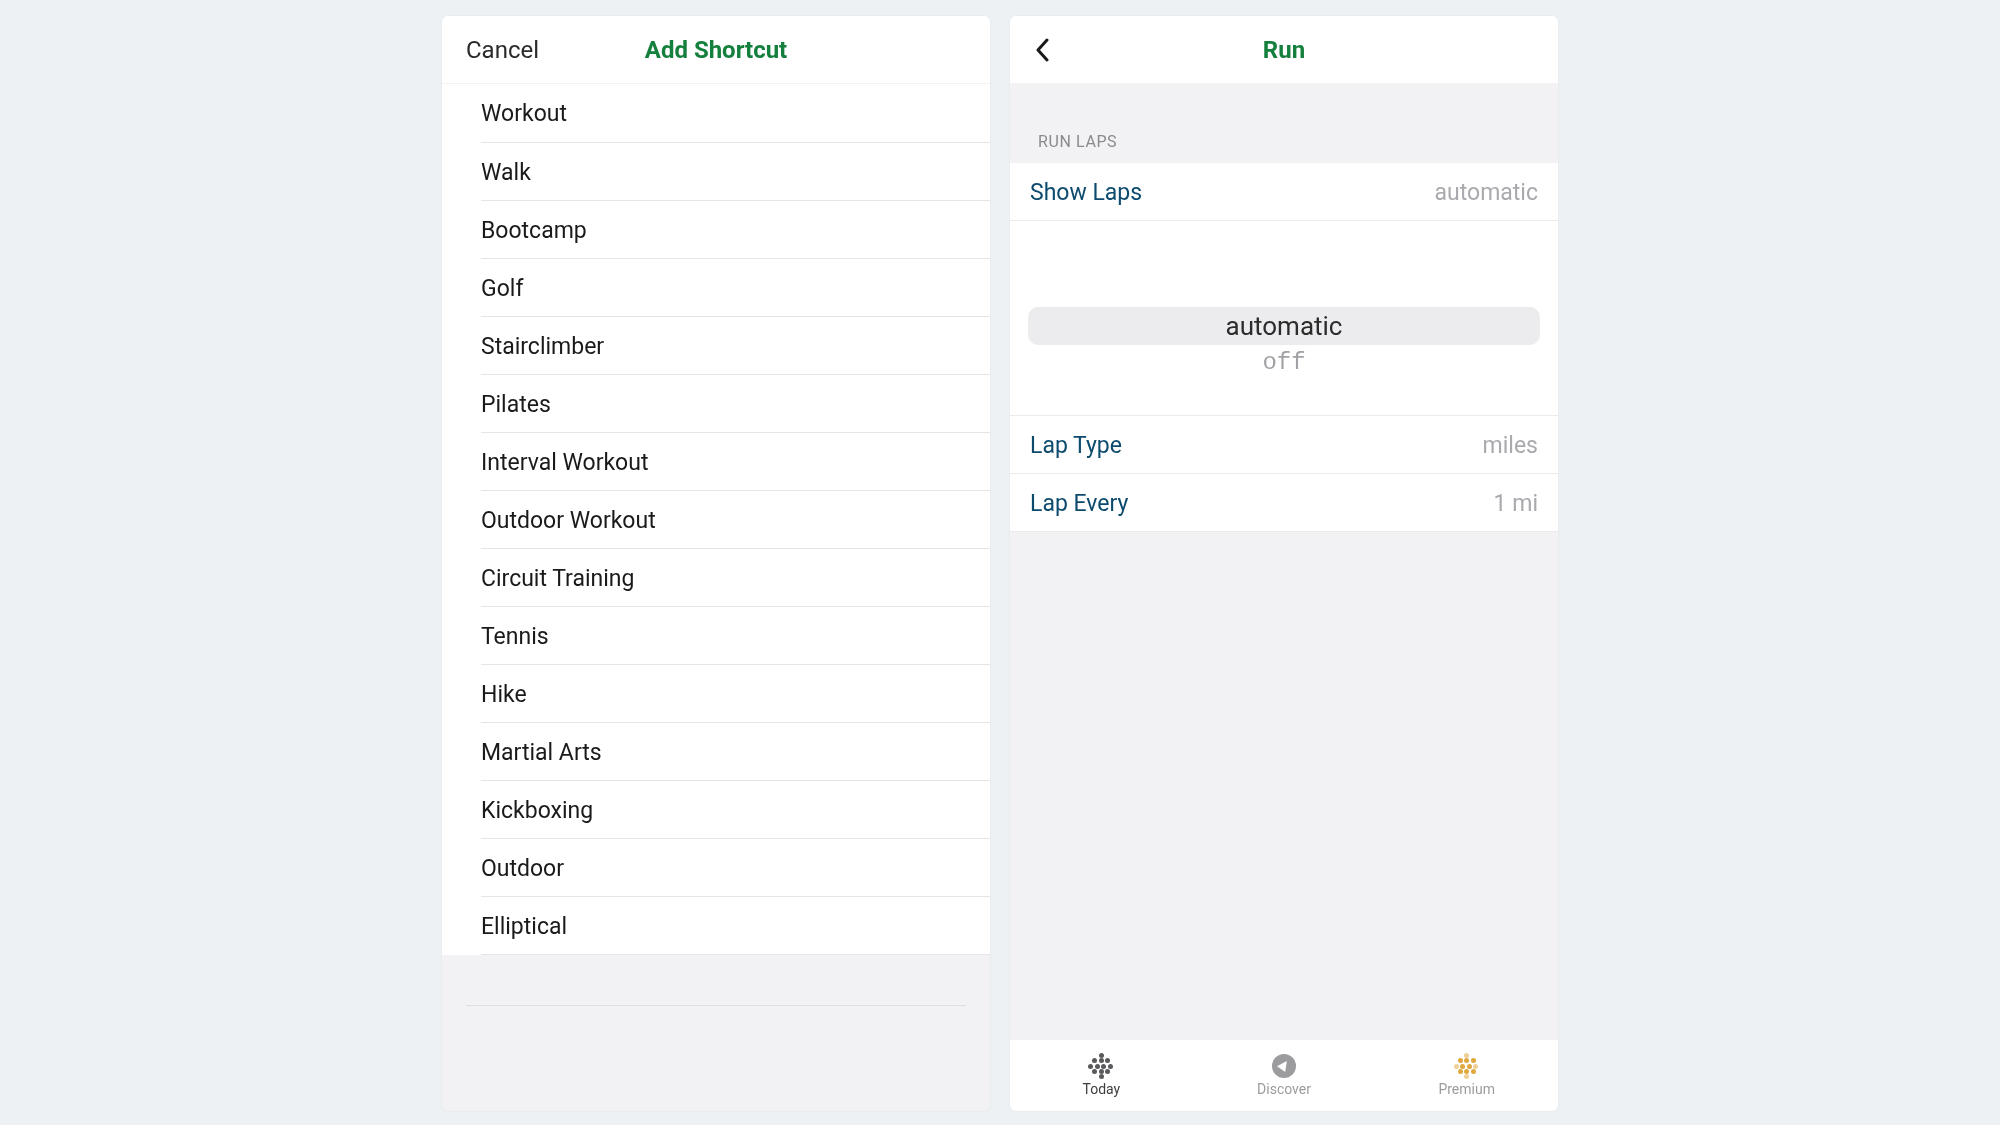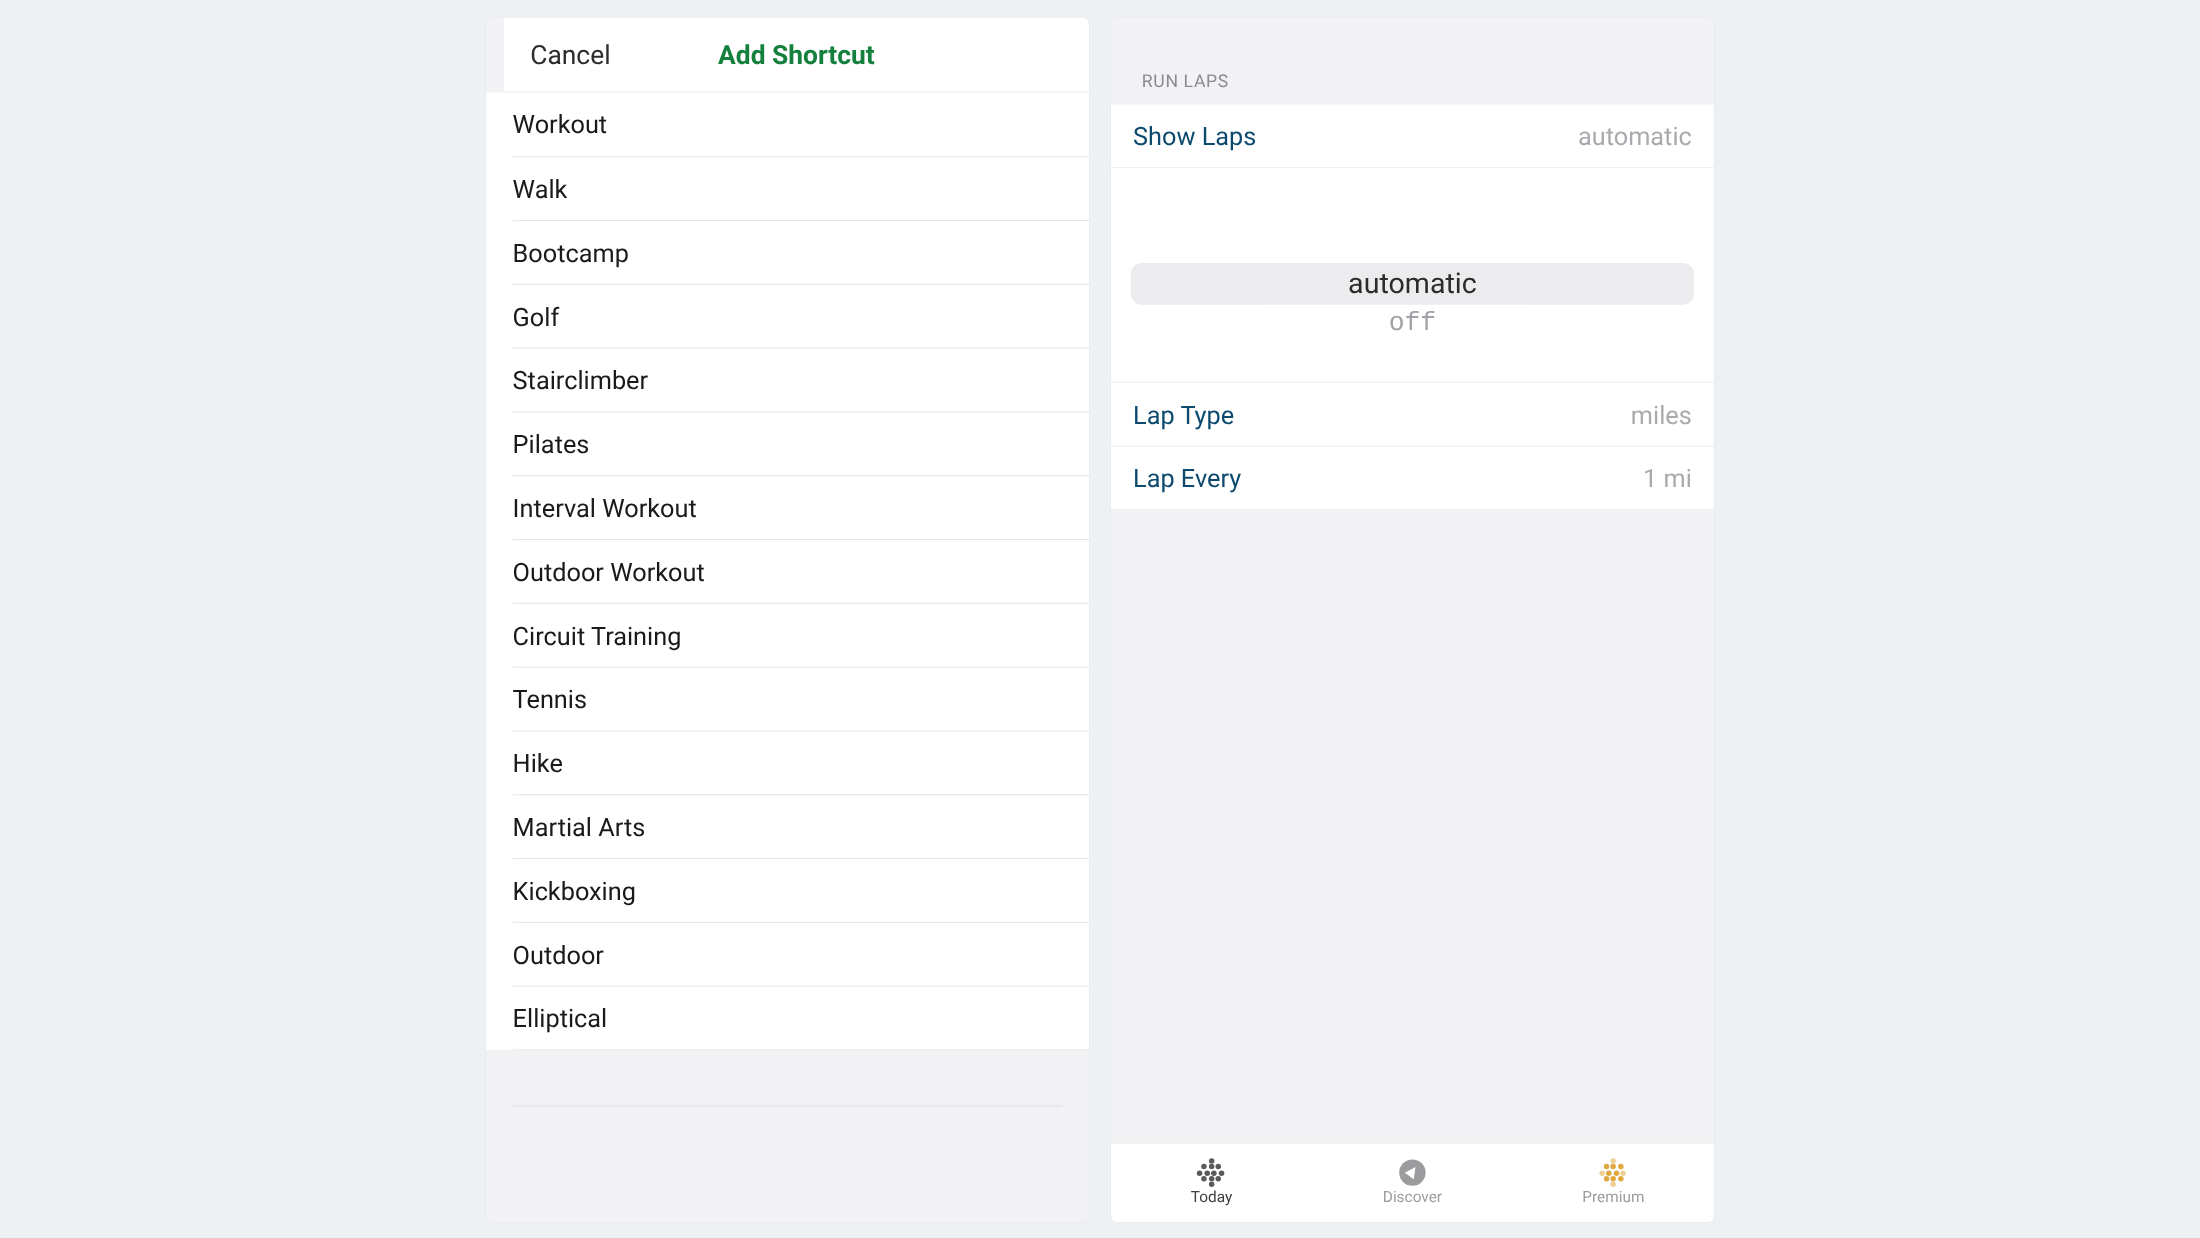--- a/index.html
+++ b/index.html
@@ -28,21 +28,20 @@
   }
   
   .navbar {
     height: 68px;
     background: #fff;
     display: flex;
     align-items: center;
     justify-content: center;
     position: relative;
     border-bottom: 1px solid rgba(0,0,0,0.05);
-    margin-left: 16px;
   }
   .navbar .left-btn {
     position: absolute;
     left: 24px;
     font-size: 24px;
     color: #2b2b2b;
     cursor: pointer;
   }
   .navbar .title {
     font-size: 24px;
@@ -54,20 +53,21 @@
   }
   .list-item {
     padding: 0 24px;
     height: 58px;
     display: flex;
     align-items: center;
     font-size: 23px;
     color: #1a1a1a;
     cursor: pointer;
     position: relative;
+    margin-left: 15px;
   }
   .list-item::after {
     content: "";
     position: absolute;
     left: 24px;
     right: 0;
     bottom: 0;
     height: 1px;
     background: rgba(0,0,0,0.10);
   }
@@ -214,20 +214,28 @@
         <div class="list-item">Hike</div>
         <div class="list-item">Martial Arts</div>
         <div class="list-item">Kickboxing</div>
         <div class="list-item">Outdoor</div>
         <div class="list-item">Elliptical</div>
       </div>
     <div class="list-footer"></div>
   </div>
 
   <div class="phone">
+    <div class="navbar">
+      <div class="back">
+        <svg width="16" height="24" viewBox="0 0 16 24">
+            <path d="M12 2 L3 12 L12 22" stroke="#1a1a1a" stroke-width="3" fill="none" stroke-linecap="round" stroke-linejoin="round"></path>
+          </svg>
+      </div>
+      <div class="title">Run</div>
+    </div>
 
     <div class="section-header">RUN LAPS</div>
 
     <div class="row-group">
       <div class="row">
         <span class="label">Show Laps</span>
         <span class="value">automatic</span>
       </div>
       <div class="picker-wrap">
         <div class="picker-selected">automatic</div>

